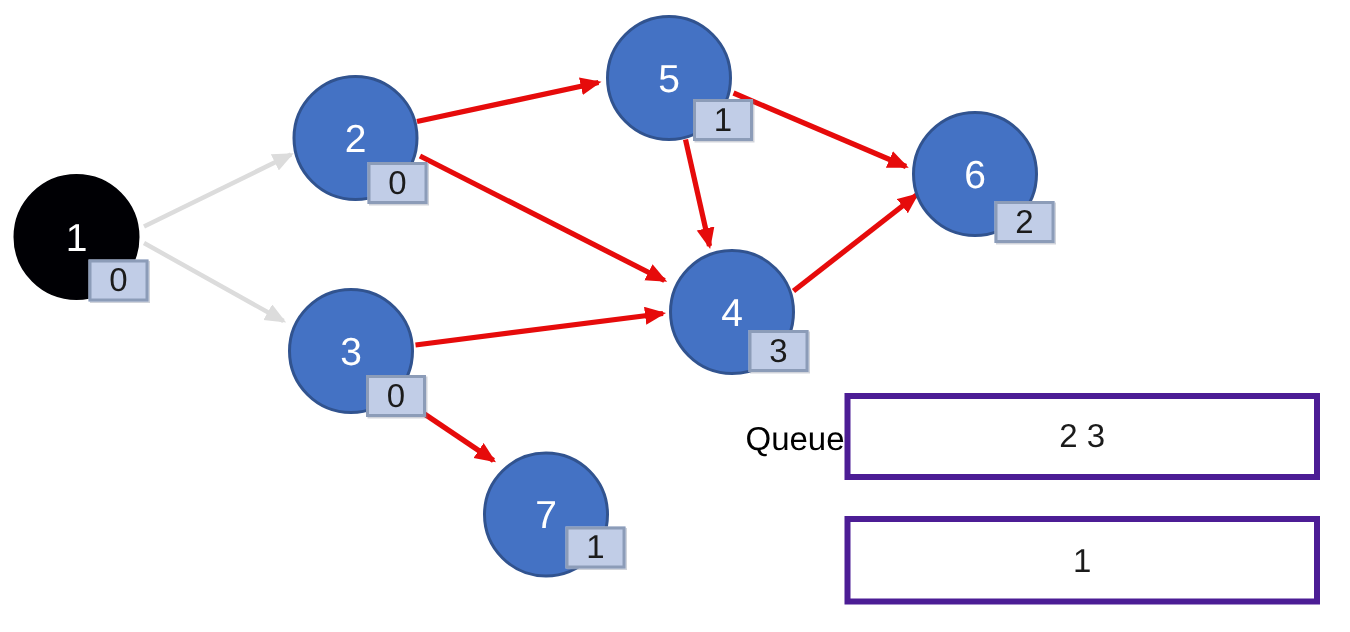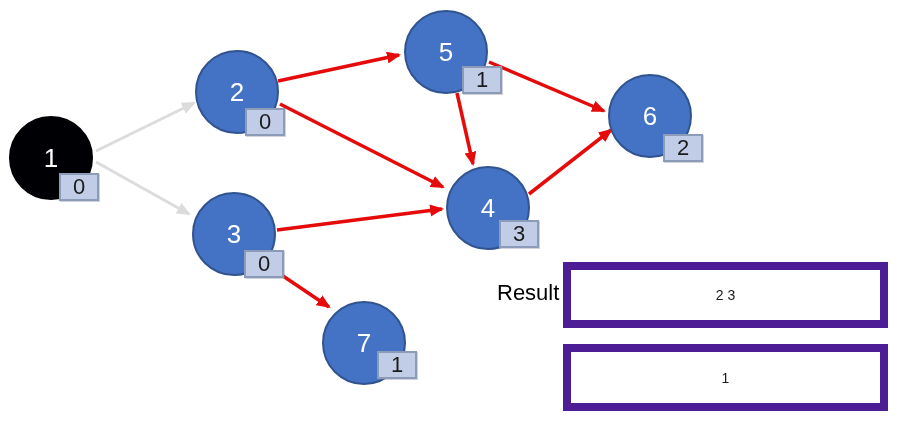--- a/index.html
+++ b/index.html
@@ -31,22 +31,22 @@
   .b2{left:245px;top:108px;}
   .b3{left:244px;top:250px;}
   .b4{left:499px;top:220px;}
   .b5{left:462px;top:66px;}
   .b6{left:663px;top:134px;}
   .b7{left:377px;top:351px;}
   .io-label{position:absolute;font-size:22px;line-height:26px;color:#000;}
   .lbl-queue{left:497px;top:280px;}
   .lbl-result{left:496px;top:361px;}
   .io-box{
-    position:absolute;left:563px;width:309px;background:#fff;border:8px solid #4c1d95;
-    display:flex;align-items:center;justify-content:center;font-size:14px;color:#1b1b1b;
+    position:absolute;left:563px;width:309px;background:#fff;border:4px solid #4c1d95;
+    display:flex;align-items:center;justify-content:center;font-size:22px;color:#1b1b1b;
   }
   .box-queue{top:262px;height:50px;}
   .box-result{top:344px;height:51px;}
 </style>
 </head>
 <body>
 
 <div class="canvas">
 
   <svg class="edges" viewBox="0 0 900 421" xmlns="http://www.w3.org/2000/svg">
@@ -92,21 +92,21 @@
   </div>
 
   <div class="badge b1">0</div>
   <div class="badge b2">0</div>
   <div class="badge b3">0</div>
   <div class="badge b4">3</div>
   <div class="badge b5">1</div>
   <div class="badge b6">2</div>
   <div class="badge b7">1</div>
 
-  <span class="io-label lbl-queue">Result</span>
+  <span class="io-label lbl-queue">Queue</span>
   <div class="io-box box-queue">
     <span>2 3</span>
   </div>
 
   <div class="io-box box-result">
     <span>1</span>
   </div>
 
 </div>
 

